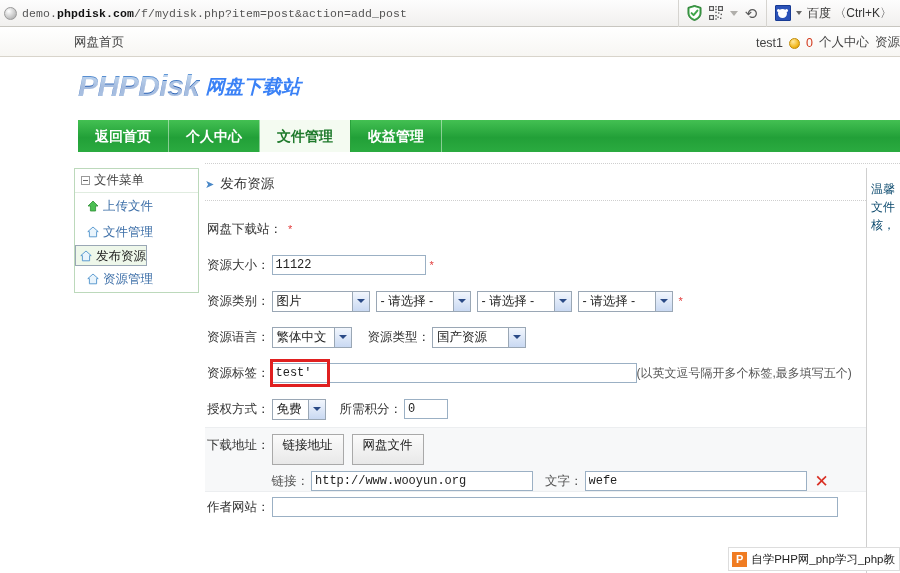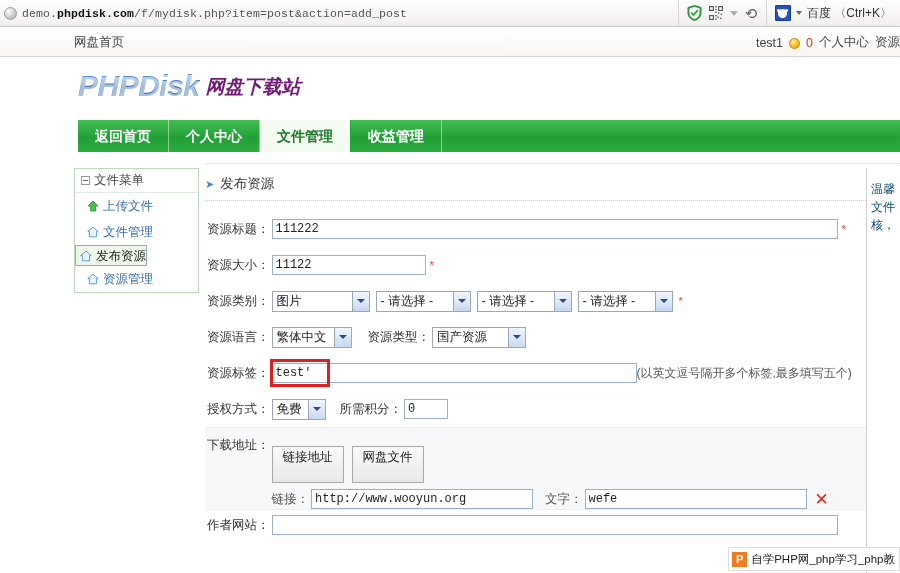--- a/index.html
+++ b/index.html
@@ -68,21 +68,21 @@
     position:absolute;left:78px;top:11px;display:flex;align-items:flex-end;gap:6px;
   }
   .logo-main{
     font-size:30px;font-weight:bold;font-style:italic;letter-spacing:-0.5px;
     color:#2e6fc4;
     background:linear-gradient(#7db3e8,#1f56ad 55%,#2c6bbd);
     -webkit-background-clip:text;background-clip:text;color:transparent;
     text-shadow:0 1px 0 rgba(255,255,255,.6);
   }
   .logo-sub{
-    font-size:19px;font-style:italic;font-weight:bold;color:#701a75;
+    font-size:19px;font-style:italic;font-weight:bold;color:#3b82f6;
     font-family:"DejaVu Sans","Liberation Sans",sans-serif;
     padding-bottom:3px;
   }
 
   
   .nav{
     position:absolute;left:78px;top:62px;width:822px;height:32px;
     background:linear-gradient(#43c052,#22a038 55%,#2bab40);
     box-sizing:border-box;
   }
@@ -163,25 +163,25 @@
     background:linear-gradient(#f2f6fd,#c9d9f2);
     border-left:1px solid #9aa7b5;
     display:flex;align-items:center;justify-content:center;
   }
   .sel .arw i{
     width:0;height:0;border-left:4px solid transparent;border-right:4px solid transparent;
     border-top:4px solid #2a4a86;display:block;
   }
 
   .btn{
-    height:37px;min-width:62px;padding:0 10px;
+    height:31px;min-width:62px;padding:0 10px;
     background:linear-gradient(#fbfbfb,#e8e8e8);
     border:1px solid #a9a9a9;box-sizing:border-box;
     font-size:12.5px;color:#222;line-height:21px;text-align:center;
-    margin-right:8px;white-space:nowrap;margin-top:12px;
+    margin-right:8px;white-space:nowrap;
   }
   .xmark{color:#d93025;font-size:17px;font-weight:bold;line-height:1;margin-left:8px;}
 
   
   .rightpanel{
     position:absolute;left:866px;top:110px;width:34px;bottom:0;
     border-left:1px solid #cfcfcf;background:#fff;box-sizing:border-box;
     padding:12px 0 0 4px;
   }
   .rp-line{font-size:12px;color:#0c4a6e;line-height:18px;white-space:nowrap;}
@@ -332,22 +332,21 @@
 
     <div class="content">
       <div class="content-title">
         <span class="chev">➤</span>
         <span>发布资源</span>
       </div>
 
       <div class="form">
 
         <div class="frow">
-          <span class="lbl">资源标题：</span>
-          <input class="txt" style="width: 566px;" value="111222">
+          <span class="lbl">网盘下载站：</span>
           <span class="req">*</span>
         </div>
 
         <div class="frow">
           <span class="lbl">资源大小：</span>
           <input class="txt" style="width: 154px;" value="11122">
           <span class="req">*</span>
         </div>
 
         <div class="frow">

